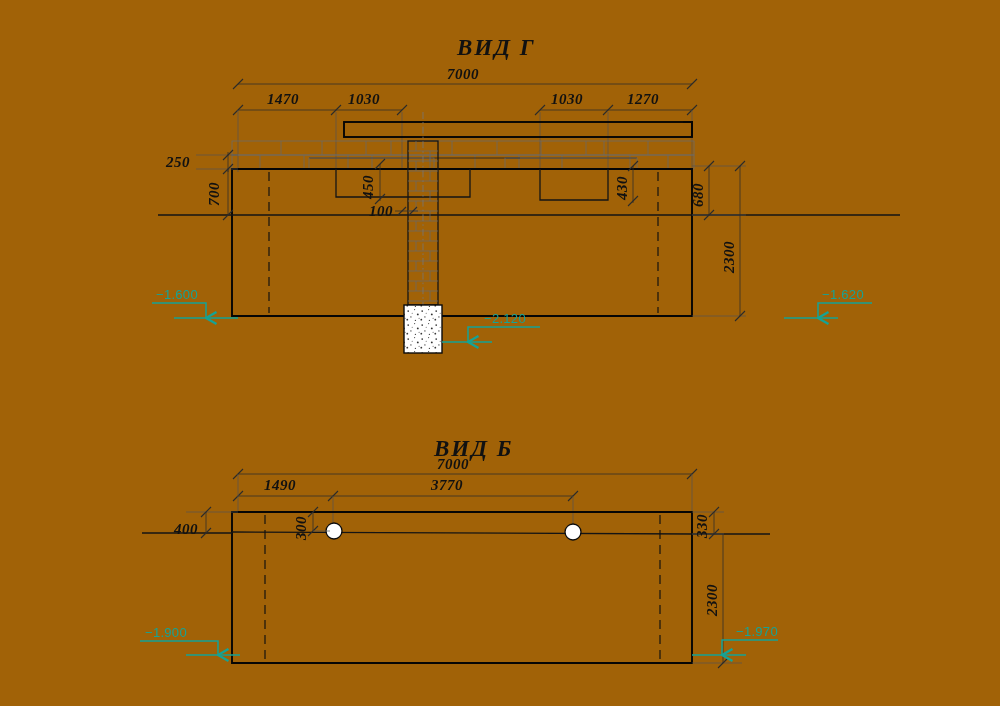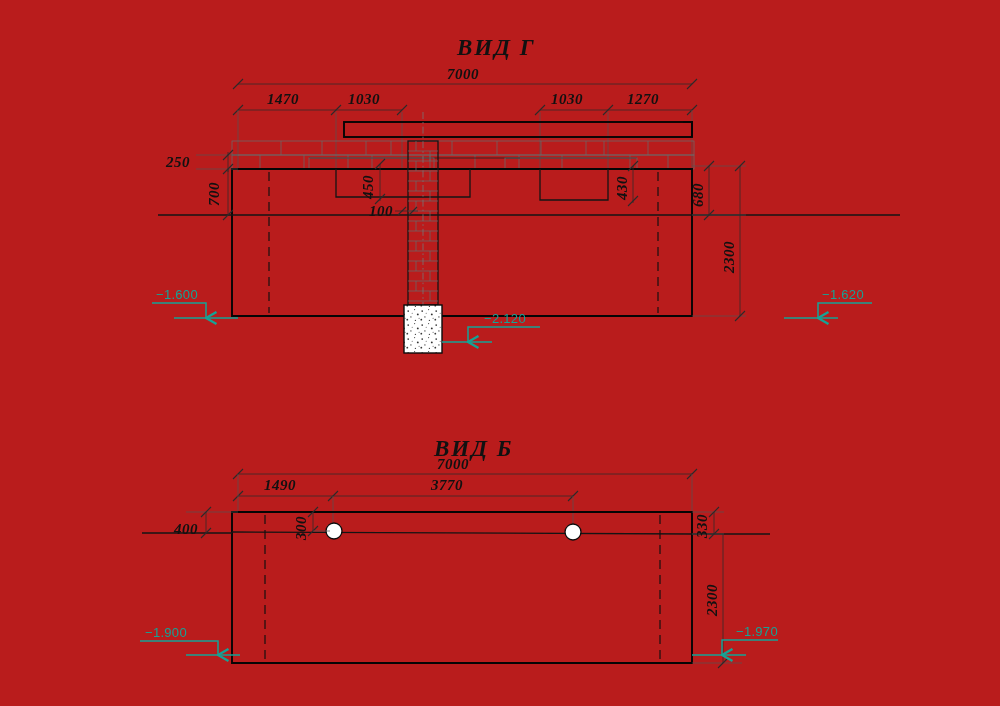--- a/index.html
+++ b/index.html
@@ -8,21 +8,21 @@
     padding: 0;
     background: #ffffff;
   }
   body {
     font-family: "Liberation Sans", sans-serif;
   }
   #sheet {
     position: relative;
     width: 1000px;
     height: 706px;
-    background: #b91c1c;
+    background: #a16207;
     overflow: hidden;
   }
   svg.drawing {
     position: absolute;
     left: 0;
     top: 0;
     width: 1000px;
     height: 706px;
   }
   .viewtitle {

